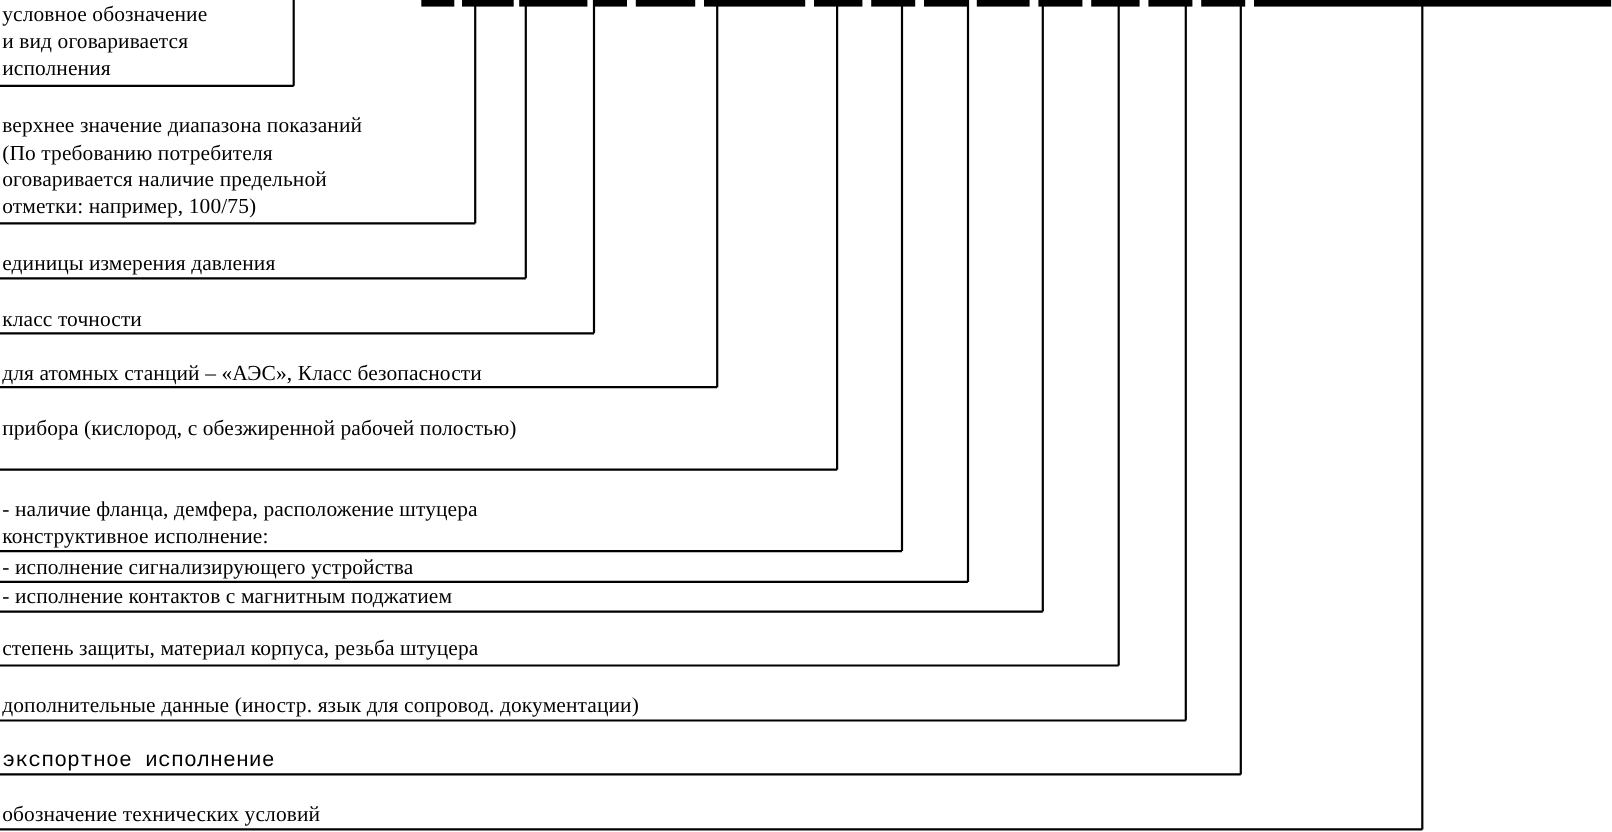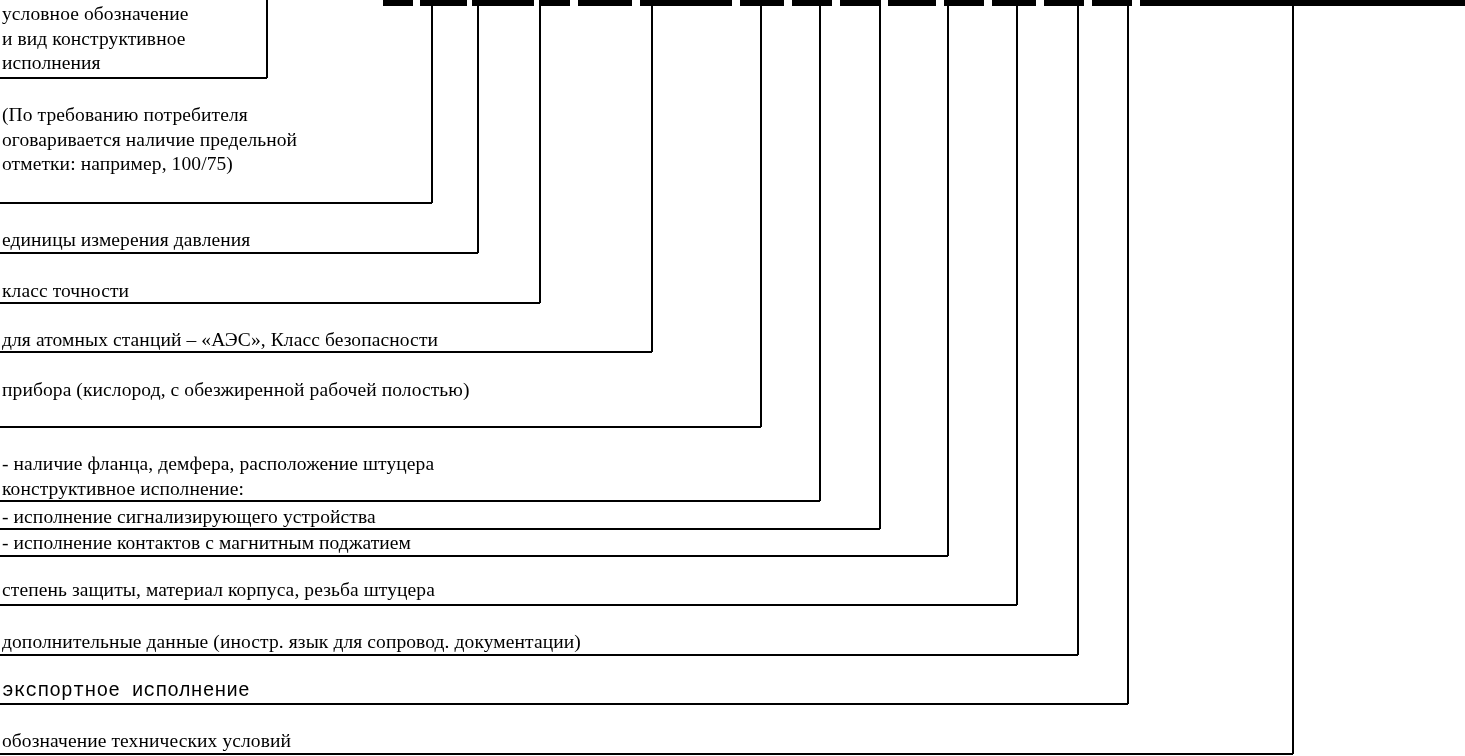--- a/index.html
+++ b/index.html
@@ -112,22 +112,22 @@
         <line x1="1128" y1="0" x2="1128" y2="704" stroke="#000000" stroke-width="2"></line>
         <line x1="0" y1="704" x2="1128" y2="704" stroke="#000000" stroke-width="2"></line>
       </g>
       <g>
         <line x1="1293" y1="0" x2="1293" y2="754" stroke="#000000" stroke-width="2"></line>
         <line x1="0" y1="754" x2="1293" y2="754" stroke="#000000" stroke-width="2"></line>
       </g>
     </svg>
 
   <div id="label-layer">
-      <div class="label" style="left: 2px; top: 2px;"><span>условное обозначение</span><span>и вид конструктивное</span><span>исполнения</span></div>
-      <div class="label" style="left: 2px; top: 103px;"><span>(По требованию потребителя</span><span>оговаривается наличие предельной</span><span>отметки: например, 100/75)</span></div>
+      <div class="label" style="left: 2px; top: 2px;"><span>условное обозначение</span><span>и вид оговаривается</span><span>исполнения</span></div>
+      <div class="label" style="left: 2px; top: 103px;"><span>верхнее значение диапазона показаний</span><span>(По требованию потребителя</span><span>оговаривается наличие предельной</span><span>отметки: например, 100/75)</span></div>
       <div class="label" style="left: 2px; top: 228px;"><span>единицы измерения давления</span></div>
       <div class="label" style="left: 2px; top: 279px;"><span>класс точности</span></div>
       <div class="label" style="left: 2px; top: 328px;"><span>для атомных станций – «АЭС», Класс безопасности</span></div>
       <div class="label" style="left: 2px; top: 378px;"><span>прибора (кислород, с обезжиренной рабочей полостью)</span></div>
       <div class="label" style="left: 2px; top: 452px;"><span>- наличие фланца, демфера, расположение штуцера</span><span>конструктивное исполнение:</span></div>
       <div class="label" style="left: 2px; top: 505px;"><span>- исполнение сигнализирующего устройства</span></div>
       <div class="label" style="left: 2px; top: 531px;"><span>- исполнение контактов с магнитным поджатием</span></div>
       <div class="label" style="left: 2px; top: 578px;"><span>степень защиты, материал корпуса, резьба штуцера</span></div>
       <div class="label" style="left: 2px; top: 630px;"><span>дополнительные данные (иностр. язык для сопровод. документации)</span></div>
       <div class="label" style="left: 2px; top: 679px; font-family: Liberation Mono, monospace;"><span>экспортное исполнение</span></div>

